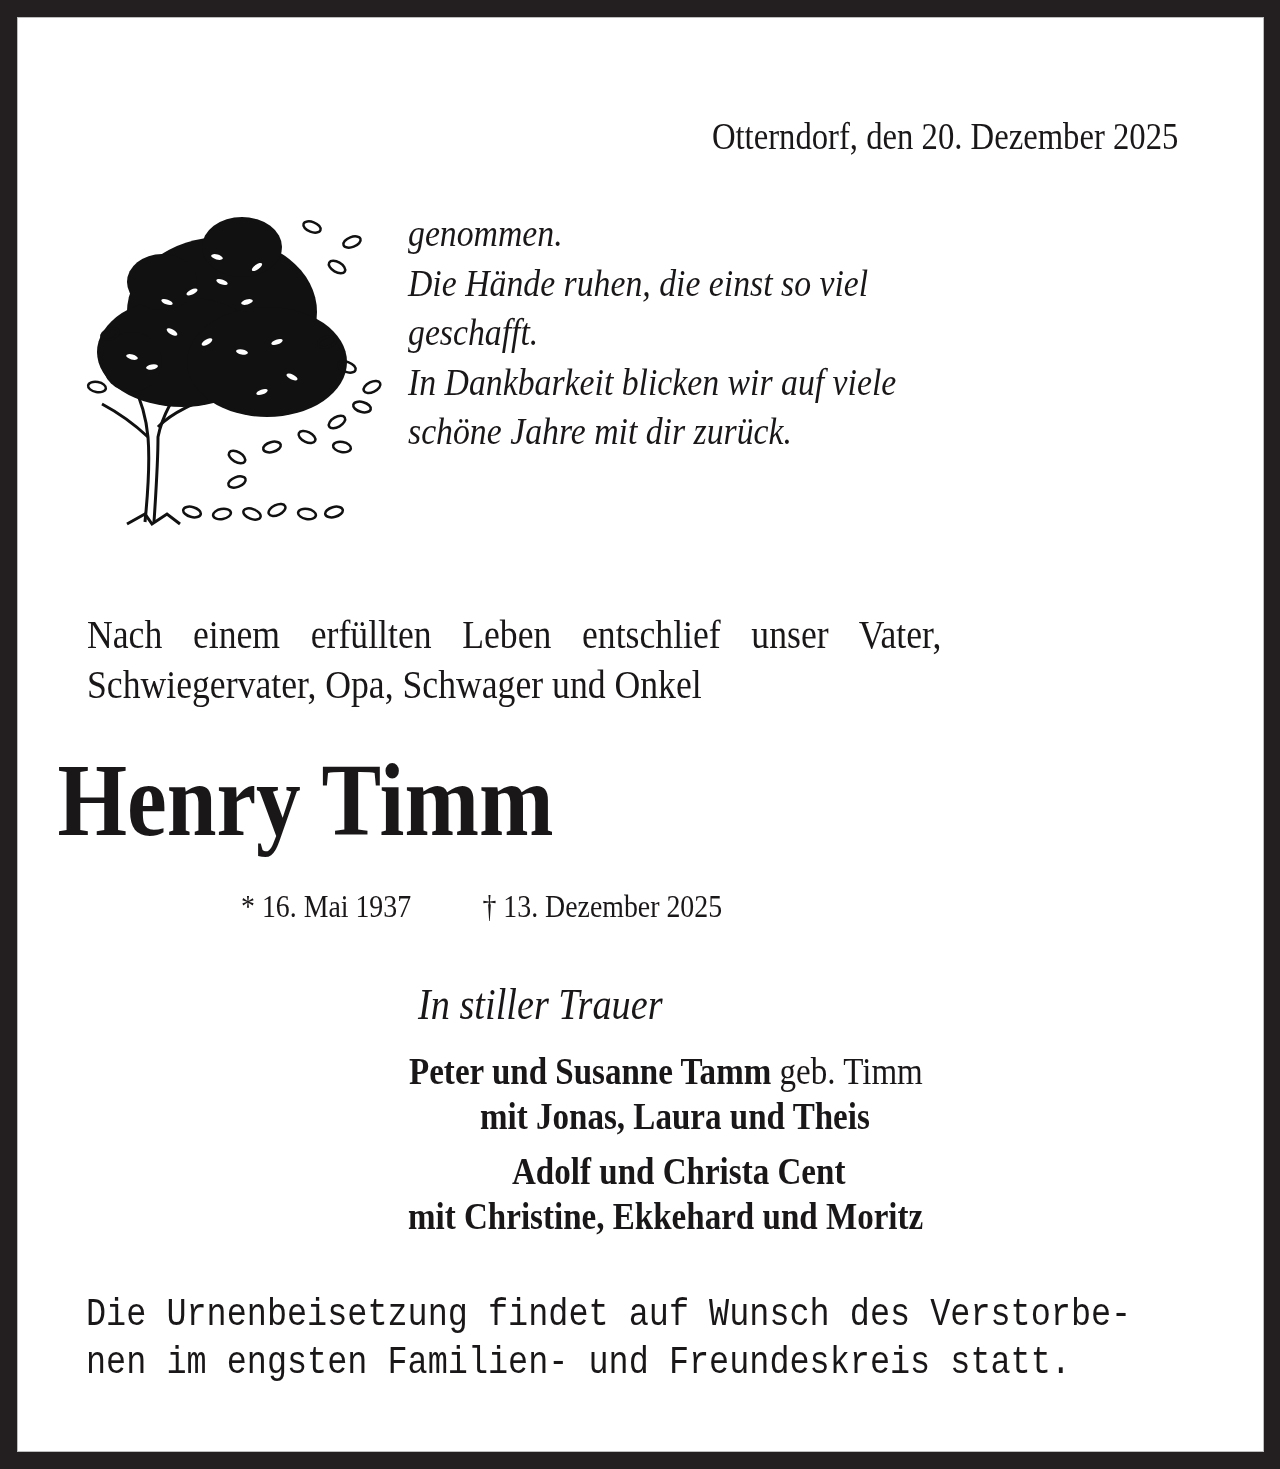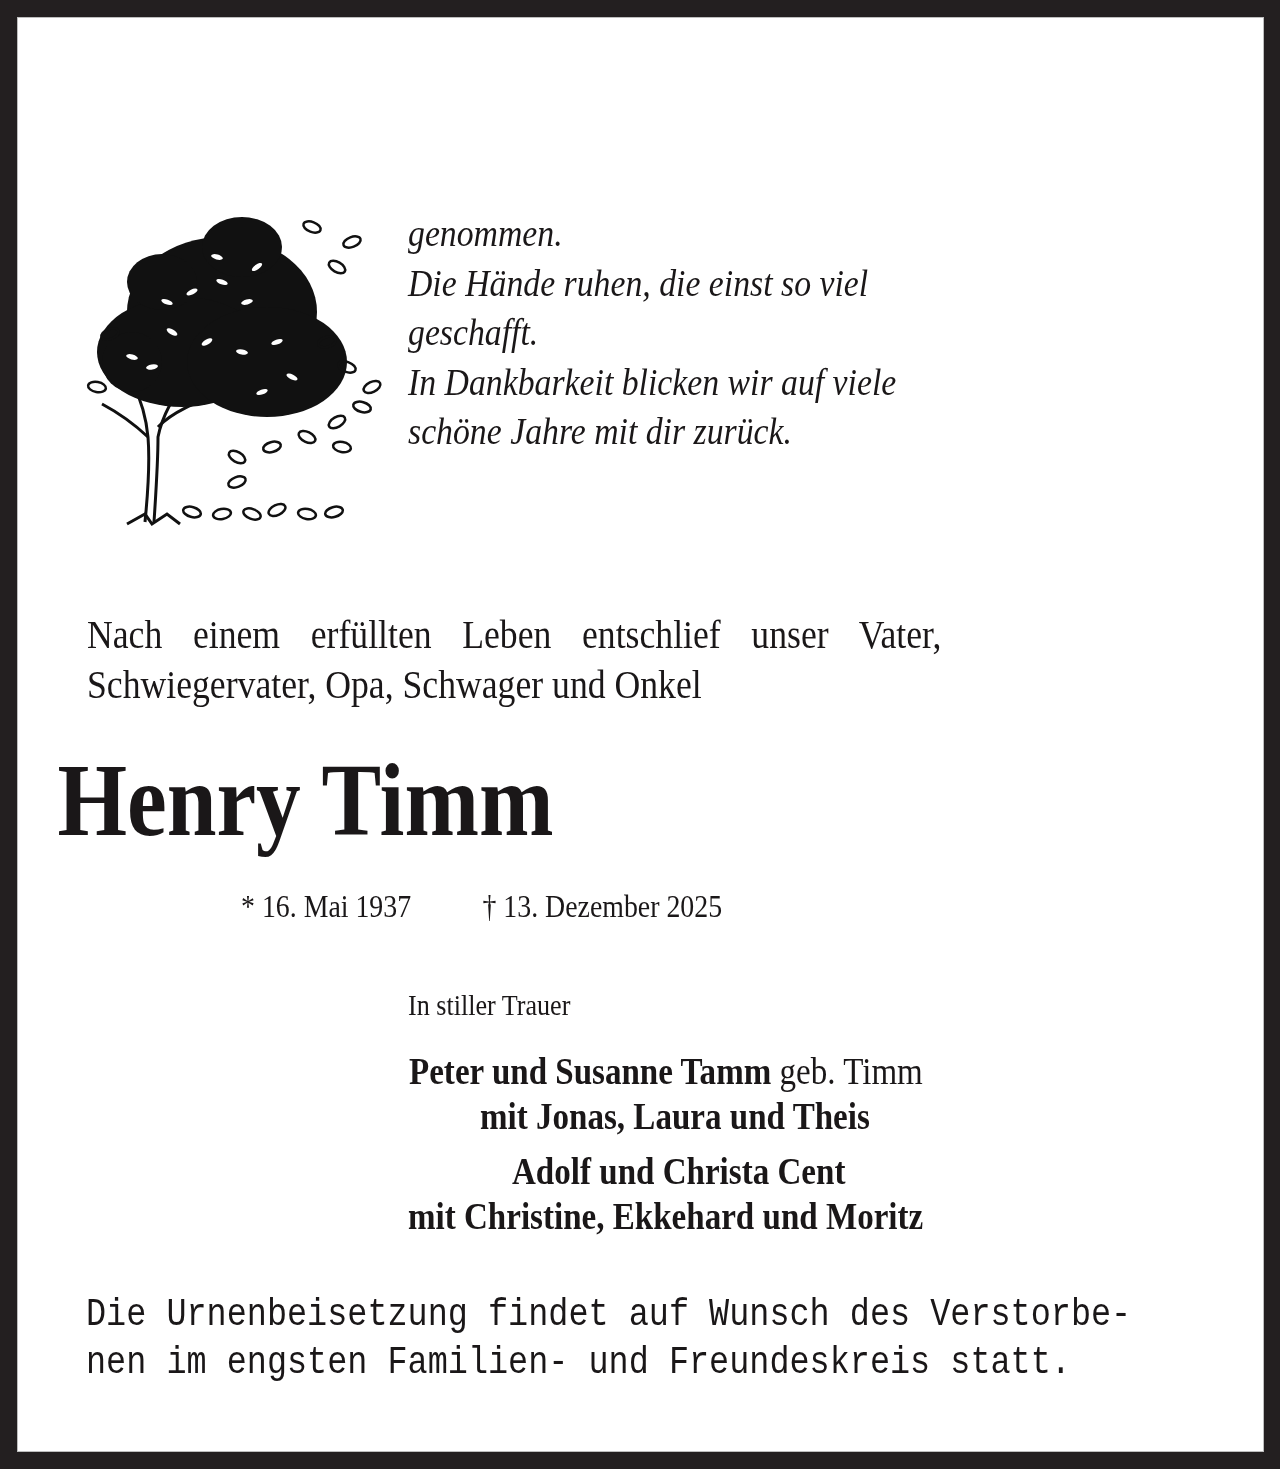--- a/index.html
+++ b/index.html
@@ -46,21 +46,21 @@
       text-align: left;
       font-weight: bold; font-size: 104px; line-height: 110px;
     }
     .name .cond { transform-origin: center top; transform: scaleX(0.86); }
     .dates {
       left: 224px; top: 868px;
       font-size: 32px; line-height: 42px;
     }
     .dates .cond { transform: scaleX(0.87); }
     .dates .death { margin-left: 82px; }
-    .mourn { left: 391px; top: 966px; font-size: 30px; line-height: 44px; }
+    .mourn { left: 401px; top: 966px; font-size: 44px; line-height: 44px; font-style: italic; }
     .mourn .cond { transform: scaleX(0.87); }
     .family {
       left: 391px; top: 1032px;
       font-size: 38px; line-height: 45px;
     }
     .family .cond { transform: scaleX(0.87); }
     .family .b { font-weight: bold; }
     .family .group { display: block; margin-bottom: 10px; text-align: center; }
     .family .line { display: block; white-space: nowrap; }
     .closing {
@@ -68,20 +68,23 @@
       font-size: 38.5px; line-height: 48px;
     }
     .closing .line { display: block; white-space: nowrap; font-family: Liberation Mono, monospace; }
     .closing .cond { transform: scaleX(0.87); }
   </style>
 </head>
 <body>
 
 <div class="page">
 
+  <div class="abs place-date">
+    <span class="cond">Otterndorf, den 20. Dezember 2025</span>
+  </div>
 
   <svg class="abs tree" viewBox="0 0 320 345" xmlns="http://www.w3.org/2000/svg">
     <g fill="none" stroke="#111" stroke-width="3">
       <path d="M73 330 C76 300 78 270 76 245 C74 225 70 210 62 195"></path>
       <path d="M82 330 C84 300 86 270 86 245 C90 225 100 205 118 185"></path>
       <path d="M55 332 L73 322 L80 332 L95 322 L108 332"></path>
       <path d="M76 245 C60 230 45 220 30 212"></path>
       <path d="M86 235 C100 220 125 210 150 200"></path>
     </g>
     <g fill="#111">

